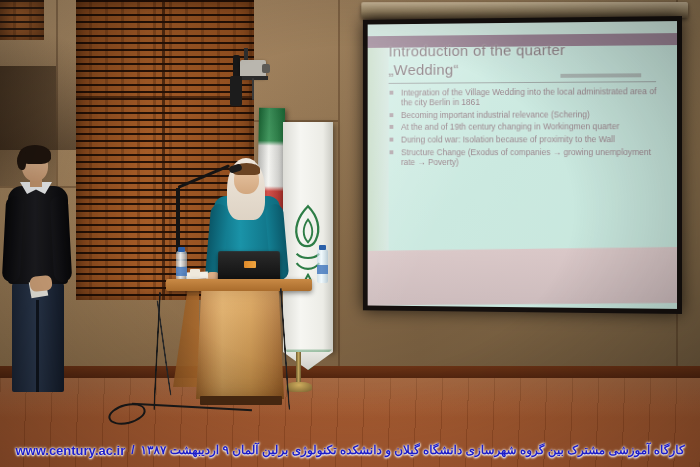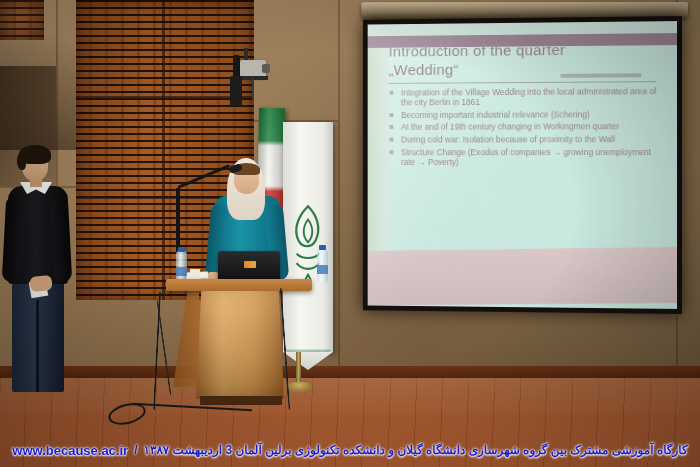--- a/index.html
+++ b/index.html
@@ -541,18 +541,18 @@
         </ul>
       </div>
       <div class="slide-smudge"></div>
     </div>
     <div class="screen-glare"></div>
   </div>
 
   <div class="vignette"></div>
 
   <div class="caption">
-    <span class="caption-text">کارگاه آموزشی مشترک بین گروه شهرسازی دانشگاه گیلان و دانشکده تکنولوژی برلین آلمان  3 اردیبهشت ۱۳۸۷</span>
+    <span class="caption-text">کارگاه آموزشی مشترک بین گروه شهرسازی دانشگاه گیلان و دانشکده تکنولوژی برلین آلمان  ۹ اردیبهشت ۱۳۸۷</span>
     <span class="caption-sep">/</span>
-    <span class="caption-url">www.because.ac.ir</span>
+    <span class="caption-url">www.century.ac.ir</span>
   </div>
 
 </div>
 
 </body></html>

